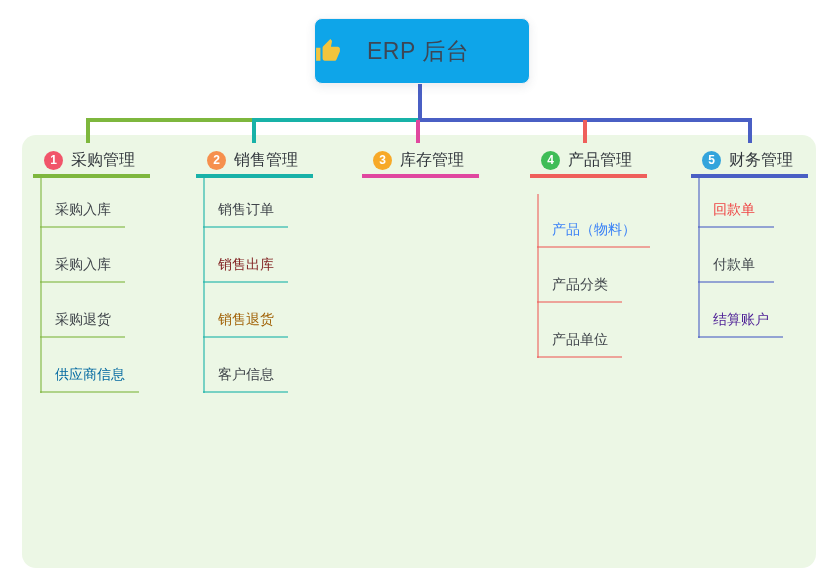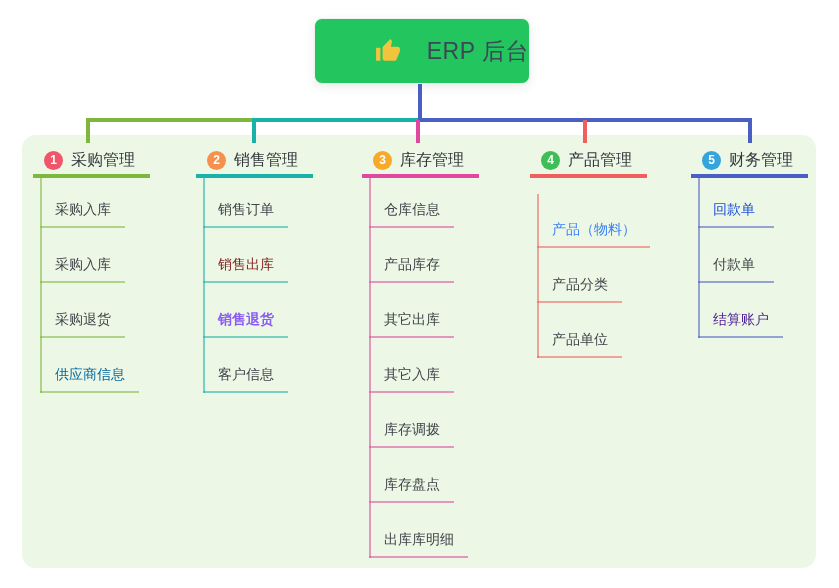--- a/index.html
+++ b/index.html
@@ -9,23 +9,23 @@
     background:#ffffff;
   }
   
   .panel{
     position:absolute;left:22px;top:135px;width:794px;height:433px;
     border-radius:14px;
   }
   
   .root-node{
     position:absolute;left:314px;top:18px;width:214px;height:64px;
-    background:#22c55e;border:1px solid #f0f0f3;border-radius:8px;
+    background:#0ea5e9;border:1px solid #f0f0f3;border-radius:8px;
     box-shadow:0 3px 10px rgba(60,70,90,.10);
-    display:flex;align-items:center;justify-content:flex-end;gap:26px;
+    display:flex;align-items:center;justify-content:flex-start;gap:26px;
     font-size:23px;letter-spacing:.5px;cursor:pointer;z-index:3;
   }
   .root-icon{display:inline-flex;width:26px;height:26px;}
   .root-icon svg{width:26px;height:26px;}
   
   .seg{position:absolute;z-index:1;}
   
   .branch{position:absolute;z-index:2;}
   .branch-header{
     display:flex;align-items:center;gap:8px;
@@ -89,55 +89,46 @@
         </div>
       </div>
       <div class="branch" style="left: 196px; top: 148px; --c: #18b2a8; --cl: rgba(24,178,168,0.55);">
         <div class="branch-header" style="color: rgb(51, 56, 62);">
           <span class="badge" style="background: rgb(246, 144, 77);">2</span>
           <span>销售管理</span>
         </div>
         <div class="children">
           <div class="child" style="color: rgb(63, 68, 74);">销售订单</div>
           <div class="child" style="color: #7f1d1d;">销售出库</div>
-          <div class="child" style="color: #8b5cf6; font-weight: bold;">销售退货</div>
+          <div class="child" style="color: #a16207;">销售退货</div>
           <div class="child" style="color: rgb(63, 68, 74);">客户信息</div>
         </div>
       </div>
       <div class="branch" style="left: 362px; top: 148px; --c: #e0479f; --cl: rgba(224,71,159,0.55);">
         <div class="branch-header" style="color: rgb(51, 56, 62);">
           <span class="badge" style="background: rgb(247, 169, 40);">3</span>
           <span>库存管理</span>
-        </div>
-        <div class="children">
-          <div class="child" style="color: rgb(63, 68, 74);">仓库信息</div>
-          <div class="child" style="color: rgb(63, 68, 74);">产品库存</div>
-          <div class="child" style="color: rgb(63, 68, 74);">其它出库</div>
-          <div class="child" style="color: rgb(63, 68, 74);">其它入库</div>
-          <div class="child" style="color: rgb(63, 68, 74);">库存调拨</div>
-          <div class="child" style="color: rgb(63, 68, 74);">库存盘点</div>
-          <div class="child" style="color: rgb(63, 68, 74);">出库库明细</div>
         </div>
       </div>
       <div class="branch" style="left: 530px; top: 148px; --c: #ef5f5b; --cl: rgba(239,95,91,0.55);">
         <div class="branch-header" style="color: rgb(51, 56, 62);">
           <span class="badge" style="background: rgb(63, 189, 87);">4</span>
           <span>产品管理</span>
         </div>
         <div class="children">
           <div class="child" style="color: #3b82f6; margin-top: 20px;">产品（物料）</div>
           <div class="child" style="color: rgb(63, 68, 74);">产品分类</div>
           <div class="child" style="color: rgb(63, 68, 74);">产品单位</div>
         </div>
       </div>
       <div class="branch" style="left: 691px; top: 148px; --c: #4a5fc4; --cl: rgba(74,95,196,0.55);">
         <div class="branch-header" style="color: rgb(51, 56, 62);">
           <span class="badge" style="background: rgb(51, 164, 220);">5</span>
           <span>财务管理</span>
         </div>
         <div class="children">
-          <div class="child" style="color: #1d4ed8;">回款单</div>
+          <div class="child" style="color: #ef4444;">回款单</div>
           <div class="child" style="color: rgb(63, 68, 74);">付款单</div>
           <div class="child" style="color: #4c1d95;">结算账户</div>
         </div>
       </div>
     </div>
 </div>
 
 </body></html>

